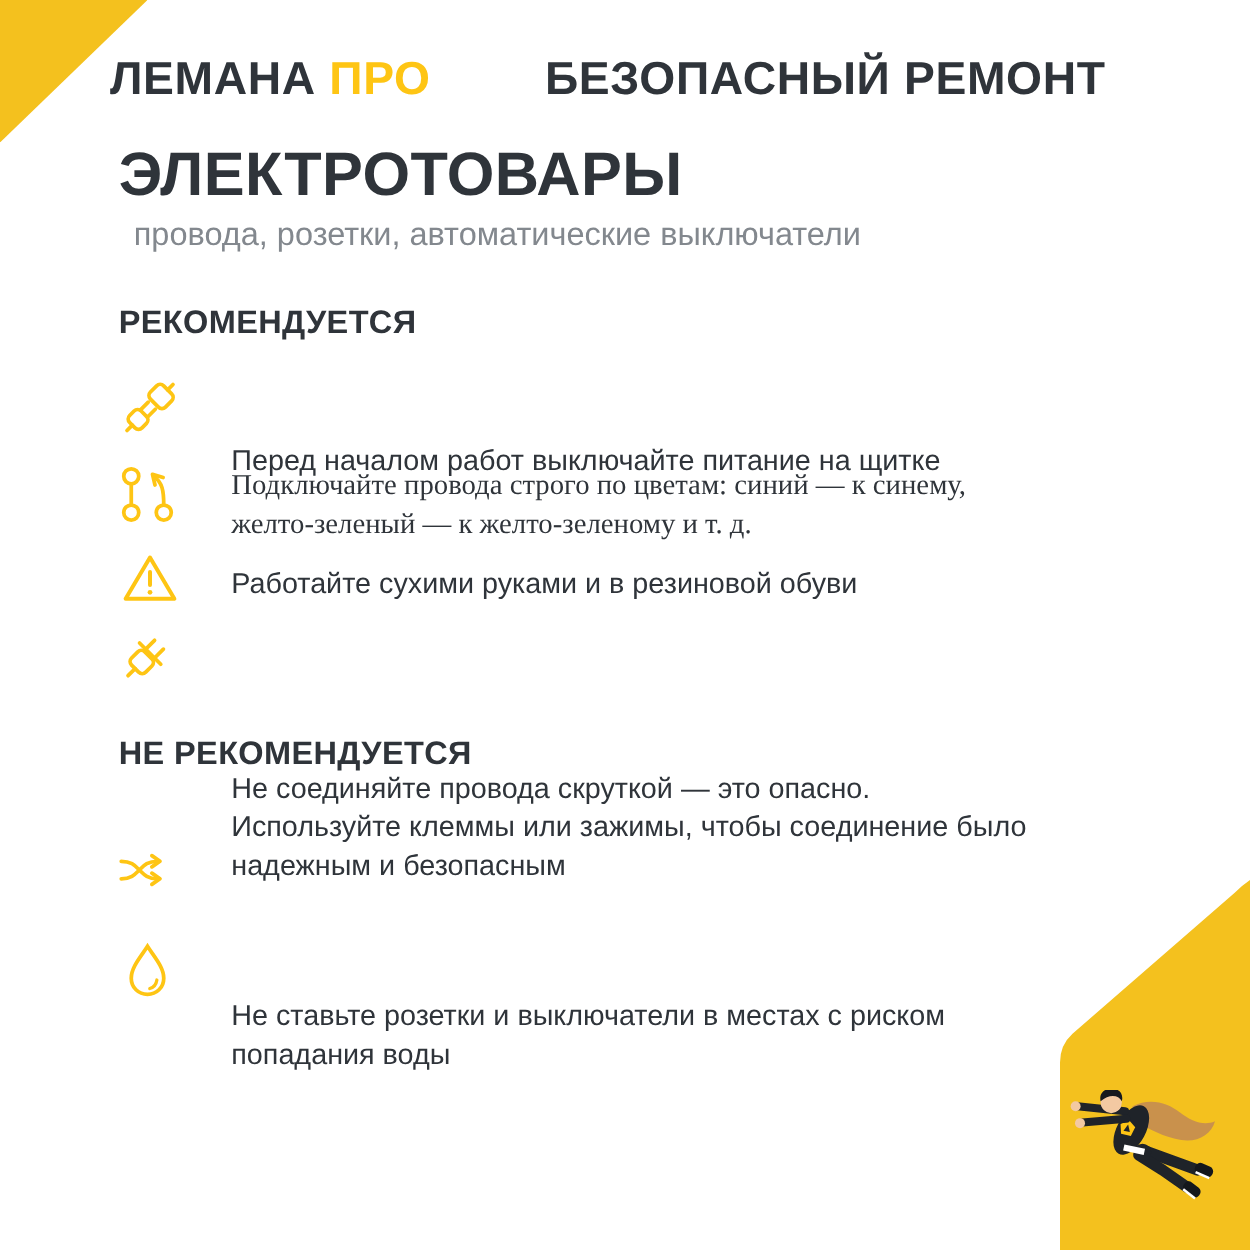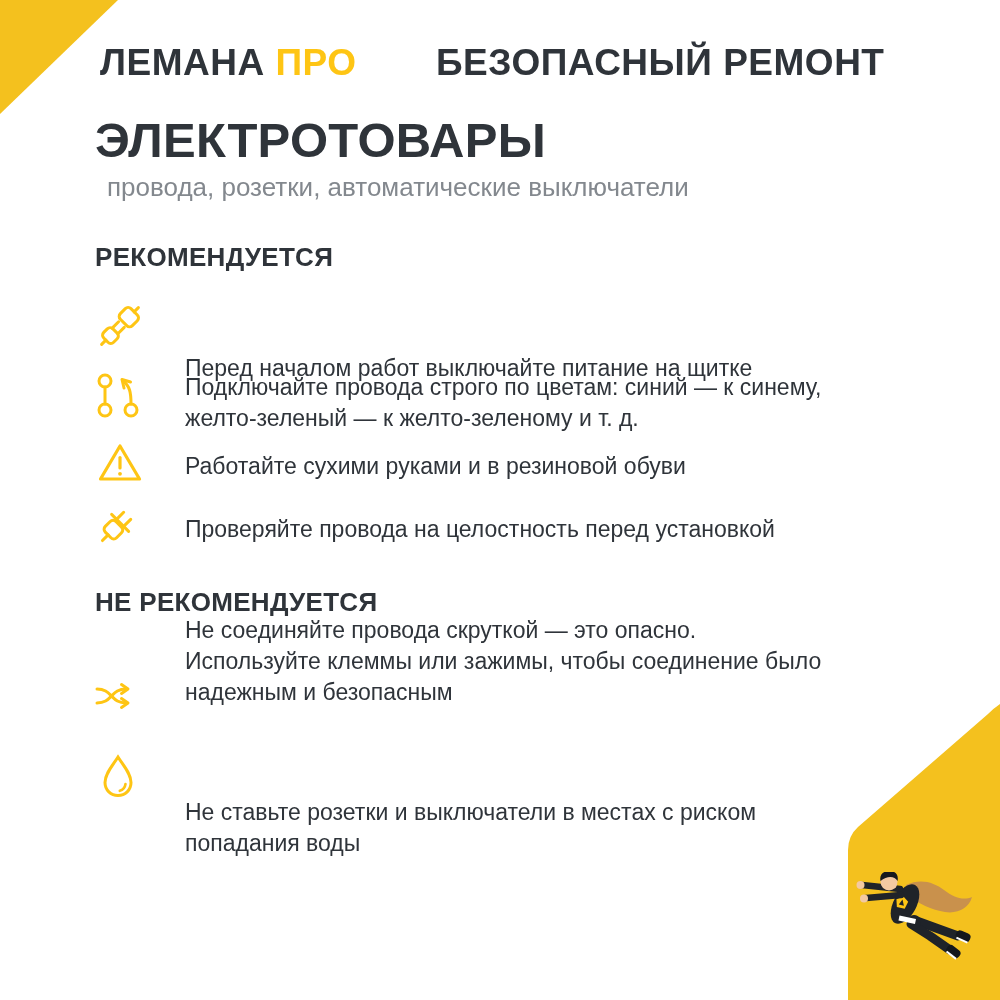--- a/index.html
+++ b/index.html
@@ -6,35 +6,35 @@
   .page{
     position:relative;width:1000px;height:1000px;background:#ffffff;overflow:hidden;
     font-family:"Liberation Sans","DejaVu Sans",sans-serif;color:#2F343A;
   }
   .abs{position:absolute;}
   
   .corner-tl{left:0;top:0;width:118px;height:114px;background:#F4C11E;
     clip-path:polygon(0 0,100% 0,0 100%);}
   .corner-br{right:0;bottom:0;width:152px;height:296px;}
   
-  .logo{left:100px;top:42px;font-size:37px;font-weight:800;letter-spacing:.5px;white-space:nowrap;}
+  .logo{left:88px;top:42px;font-size:37px;font-weight:800;letter-spacing:.5px;white-space:nowrap;}
   .logo .accent{color:#FEC514;}
   .campaign{left:436px;top:42px;font-size:37px;font-weight:800;letter-spacing:.5px;white-space:nowrap;}
   
   .title{left:95px;top:112px;font-size:49px;font-weight:800;letter-spacing:.3px;white-space:nowrap;}
   .subtitle{left:107px;top:172px;font-size:26px;color:#83888E;white-space:nowrap;}
   
   .sec-heading{font-size:26px;font-weight:800;letter-spacing:.3px;white-space:nowrap;}
   .h-rec{left:95px;top:242px;}
   .h-norec{left:95px;top:563px;margin-top:24px;}
   
   .item-icon{width:52px;height:52px;}
   .item-text{left:185px;width:745px;font-size:23px;line-height:31px;white-space:pre-line;}
   .ic1{left:94px;top:300px;}  .tx1{top:317px;margin-top:36px;}
-  .ic2{left:92px;top:369px;}  .tx2{top:372px;}
+  .ic2{left:92px;top:369px;}  .tx2{top:372px;font-family:Liberation Serif, serif;}
   .ic3{left:94px;top:438px;}  .tx3{top:451px;}
   .ic4{left:92px;top:499px;}  .tx4{top:514px;}
   .ic5{left:90px;top:670px;}  .tx5{top:615px;}
   .ic6{left:92px;top:750px;}  .tx6{top:754px;margin-top:43px;}
   .hero{left:856px;top:872px;width:126px;height:98px;}
   svg{display:block;}
 </style>
 </head>
 <body>
 
@@ -90,21 +90,20 @@
     <svg class="item-icon" viewBox="0 0 52 52" fill="none" stroke="#FEC514" stroke-width="3" stroke-linecap="round">
       <g transform="rotate(-45 26 26)">
         <line x1="4" y1="26" x2="12" y2="26"></line>
         <rect x="12" y="18" width="15" height="16" rx="4"></rect>
         <line x1="29" y1="14" x2="29" y2="38"></line>
         <line x1="29" y1="21" x2="39" y2="21"></line>
         <line x1="29" y1="31" x2="39" y2="31"></line>
       </g>
     </svg>
   </div>
-  <div class="abs item-text tx4">Проверяйте провода на целостность перед установкой</div>
 
   <div class="abs sec-heading h-norec">НЕ РЕКОМЕНДУЕТСЯ</div>
 
   <div class="abs ic5">
     <svg class="item-icon" viewBox="0 0 52 52" fill="none" stroke="#FEC514" stroke-width="3" stroke-linecap="round" stroke-linejoin="round">
       <path d="M7 33 C15 33 18 29.5 21.5 26 C25 22.5 28 19 36 19"></path>
       <path d="M7 19 C15 19 18 22.5 21.5 26 C25 29.5 28 33 36 33"></path>
       <path d="M31.5 14.5 L38 19 L31.5 23.5"></path>
       <path d="M31.5 28.5 L38 33 L31.5 37.5"></path>
     </svg>

